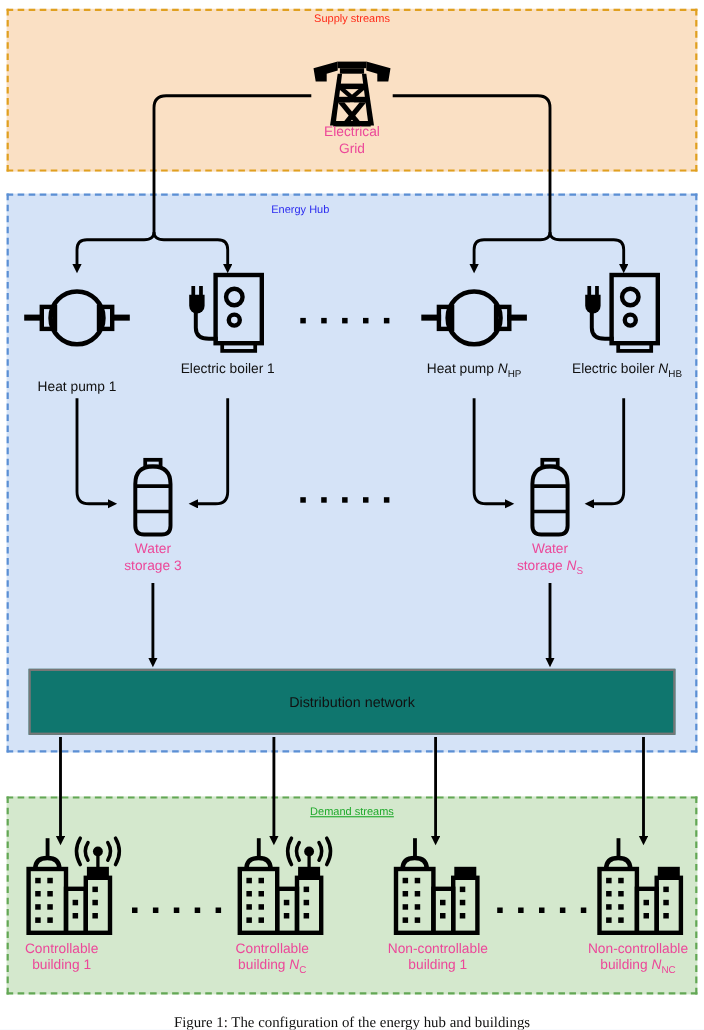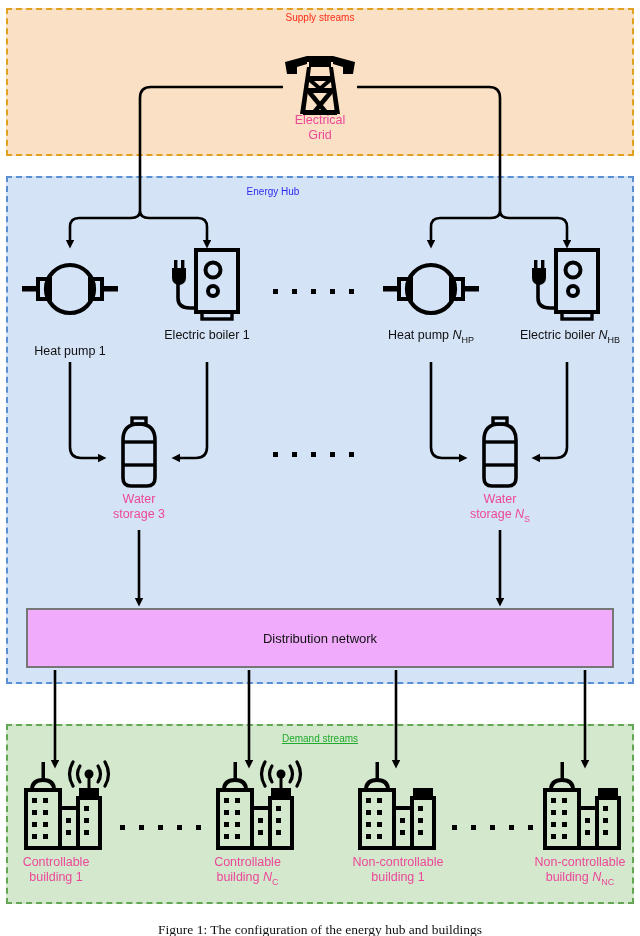--- a/index.html
+++ b/index.html
@@ -14,21 +14,21 @@
   .lbl-hub{left:0;top:186px;width:546px;text-align:center;color:#2b2bf0;}
   .lbl-demand{left:0;top:733px;width:640px;text-align:center;color:#1faa2b;text-decoration:underline;}
   .cap{position:absolute;font-size:12.5px;color:#111;text-align:center;line-height:14px;white-space:nowrap;}
   .cap2{position:absolute;font-size:12.5px;color:#ec4899;text-align:center;line-height:15px;}
   .cap i{font-style:italic;}
   .cap2 i{font-style:italic;}
   sub{font-size:9px;font-style:normal;}
   .dots{position:absolute;display:flex;gap:14px;align-items:center;}
   .dots span{width:5px;height:5px;background:#000;display:block;}
   .dnbox{position:absolute;left:26px;top:608px;width:588px;height:60px;
-        background:#f0abfc;border:2px solid #777;box-sizing:border-box;
+        background:#0f766e;border:2px solid #777;box-sizing:border-box;
         display:flex;align-items:center;justify-content:center;
         font-size:13px;color:#111;}
   svg{position:absolute;left:0;top:0;width:640px;height:936px;overflow:visible;}
   .wire{fill:none;stroke:#000;stroke-width:2.6;stroke-linecap:butt;stroke-linejoin:round;}
   .icon{position:absolute;}
   .caption{position:absolute;left:0;top:922px;width:640px;text-align:center;
            font-family:"Liberation Serif",serif;font-size:13.5px;color:#111;white-space:nowrap;}
 </style>
 </head>
 <body>

